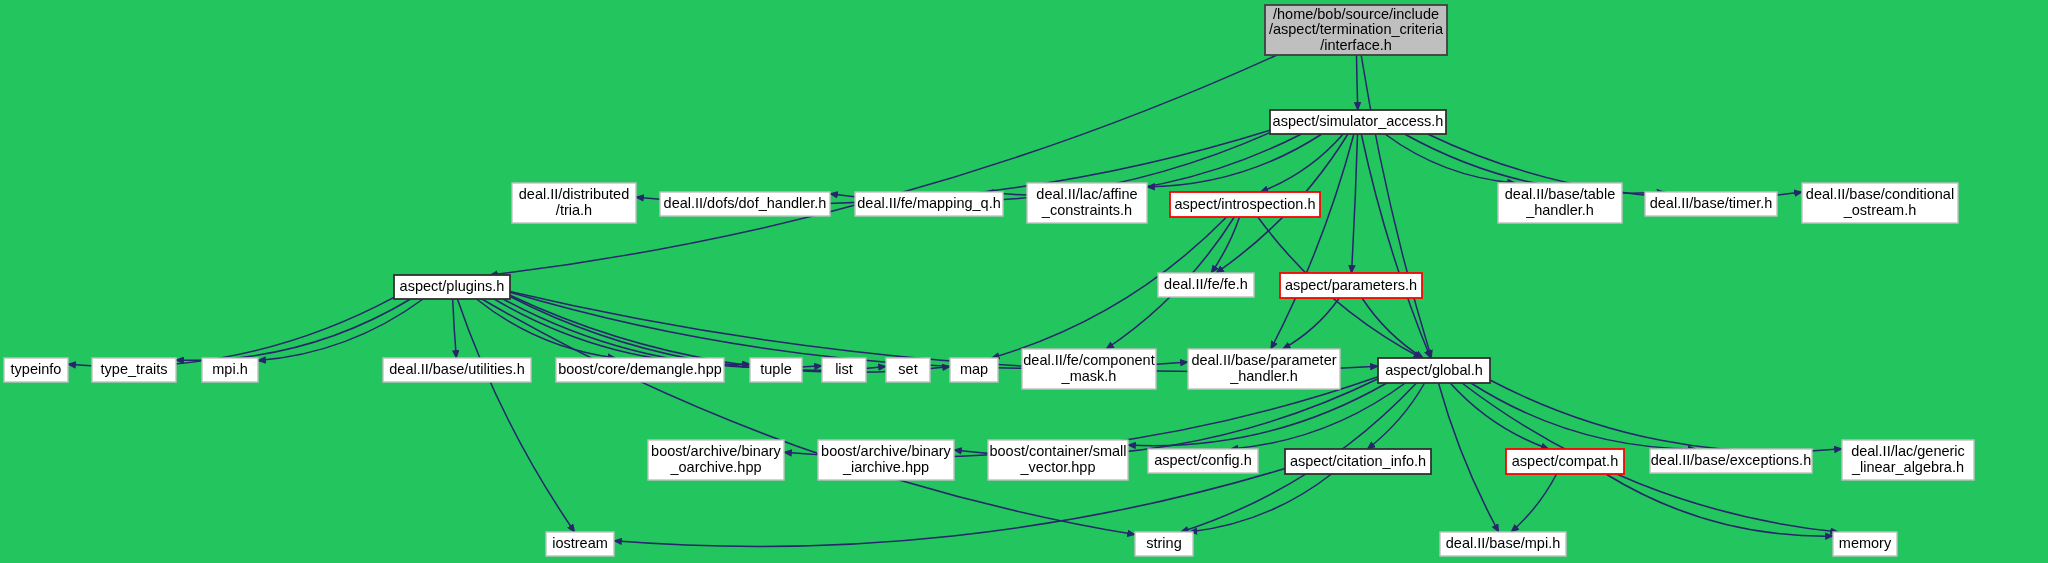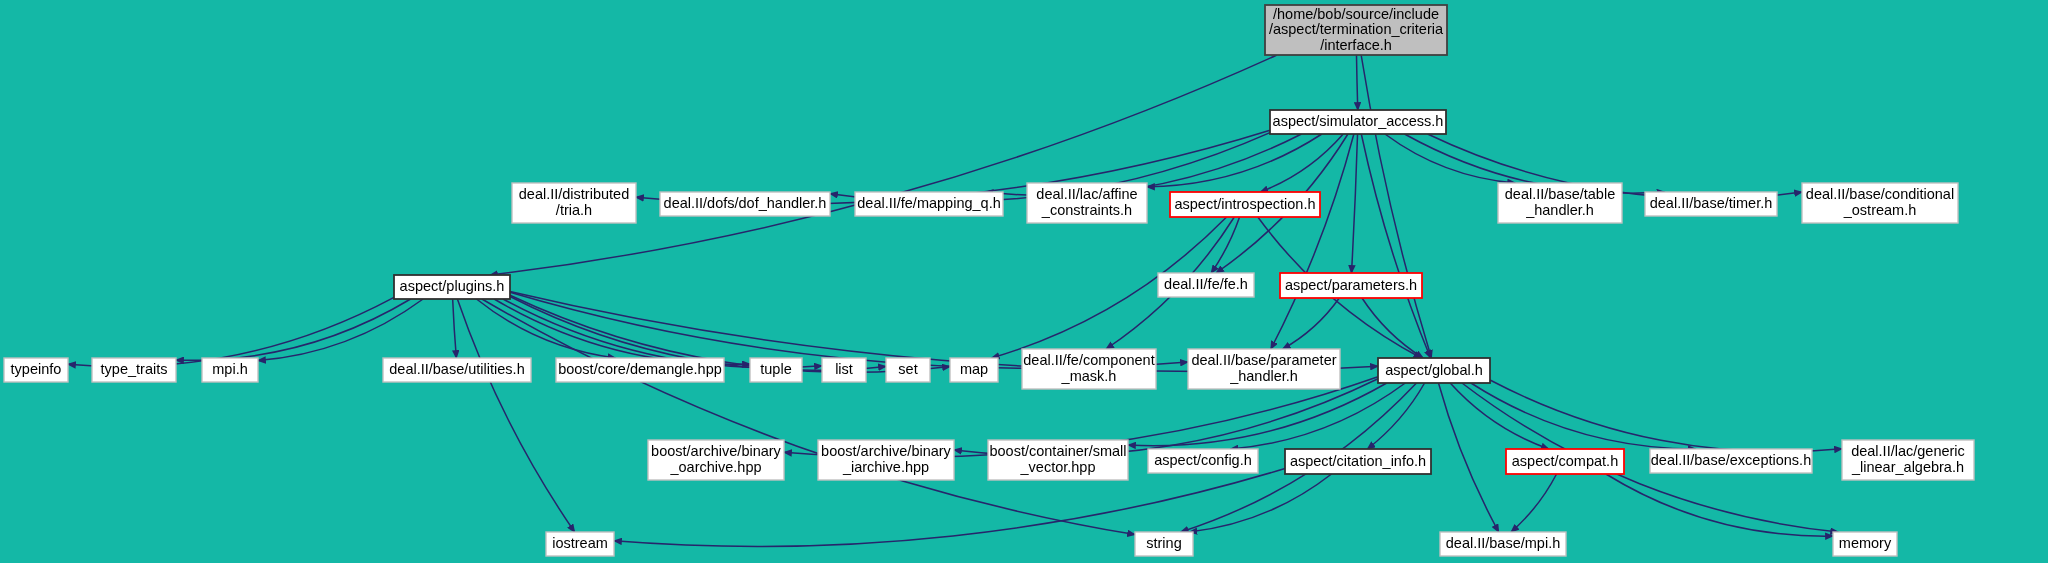--- a/index.html
+++ b/index.html
@@ -4,21 +4,21 @@
 <style>
   html, body {
     margin: 0;
     padding: 0;
     background: #ffffff;
   }
   #canvas-wrap {
     position: relative;
     width: 2048px;
     height: 563px;
-    background: #14b8a6;
+    background: #22c55e;
     overflow: hidden;
     font-family: "Liberation Sans", sans-serif;
   }
   svg#graph {
     position: absolute;
     top: 0;
     left: 0;
     width: 2048px;
     height: 563px;
     display: block;

